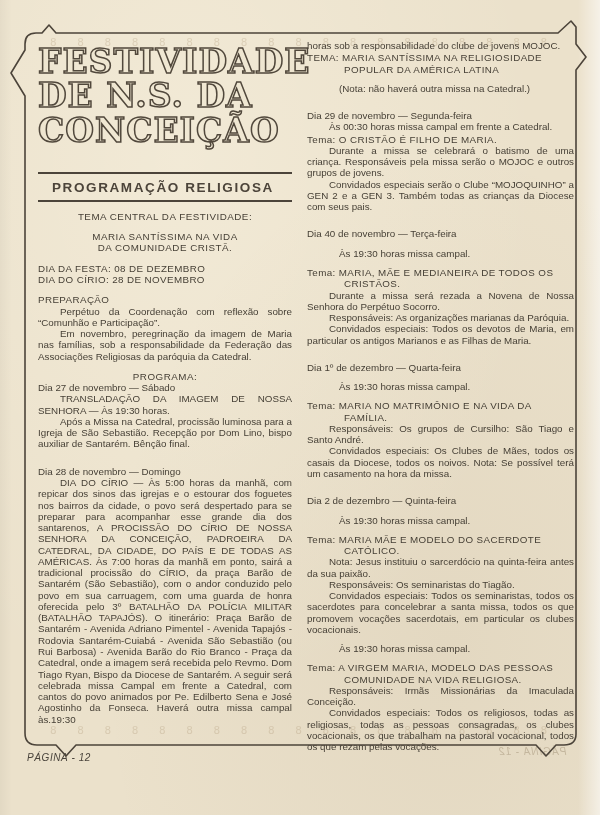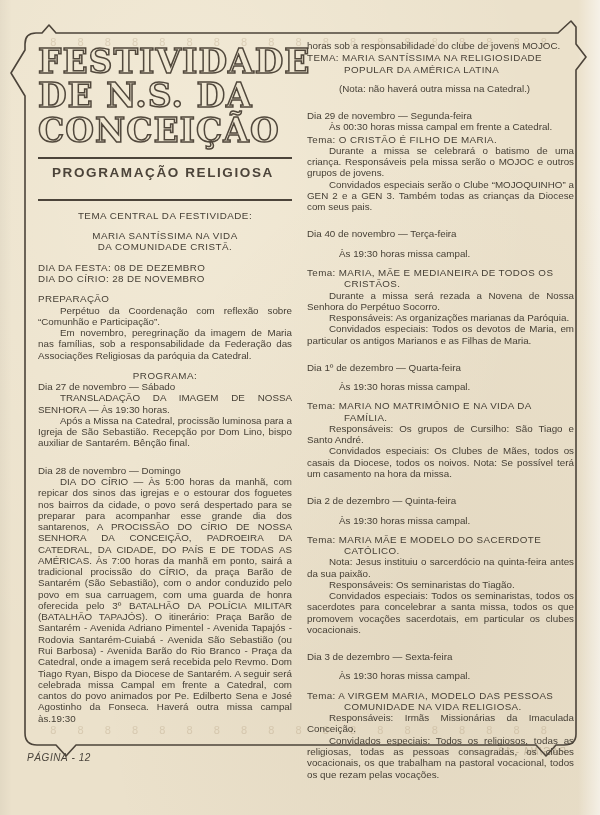--- a/index.html
+++ b/index.html
@@ -30,22 +30,22 @@
   #col-left{width:254px;}
   #col-right{width:267px;}
   
   #title{margin:5px 0 0 0;font-family:"DejaVu Serif","Liberation Serif",serif;
          font-weight:bold;font-size:33px;line-height:1.04;letter-spacing:1px;
          color:#51483c;}
   @supports (-webkit-text-stroke: 1px black){
     #title{color:rgba(235,225,203,0.15);-webkit-text-stroke:1.5px #51483c;}
   }
   #title span{display:block;}
-  #subtitle-box{margin-top:9px;border-top:2px solid #4c443a;border-bottom:2px solid #4c443a;
-         padding:4px 0 18px 14px;}
+  #subtitle-box{margin-top:24px;border-top:2px solid #4c443a;border-bottom:2px solid #4c443a;
+         padding:4px 0 4px 14px;}
   #subtitle{font-weight:bold;font-size:13.5px;letter-spacing:1.6px;color:#4c443a;
          font-family:"Liberation Sans",sans-serif;}
   
   .blk{font-size:9.8px;line-height:1.15;}
   .c{text-align:center;white-space:pre-line;letter-spacing:0.5px;margin-top:9px;}
   .h{white-space:pre-line;letter-spacing:0.4px;margin-top:9px;}
   .p{text-align:justify;text-indent:22px;margin:0;}
   .pn{text-align:justify;margin:0;}
   .day{margin-top:16px;}
   .tema{padding-left:37px;text-indent:-37px;letter-spacing:0.4px;margin-top:1px;}
@@ -110,21 +110,20 @@
         <div class="blk ind">Às 19:30 horas missa campal.</div>
         <div class="blk tema">Tema: MARIA NO MATRIMÔNIO E NA VIDA DA FAMÍLIA.</div>
         <div class="blk p">Responsáveis: Os grupos de Cursilho: São Tiago e Santo André.</div>
         <div class="blk p">Convidados especiais: Os Clubes de Mães, todos os casais da Diocese, todos os noivos. Nota: Se possível terá um casamento na hora da missa.</div>
         <div class="blk day">Dia 2 de dezembro — Quinta-feira</div>
         <div class="blk ind">Às 19:30 horas missa campal.</div>
         <div class="blk tema">Tema: MARIA MÃE E MODELO DO SACERDOTE CATÓLICO.</div>
         <div class="blk p">Nota: Jesus instituiu o sarcerdócio na quinta-feira antes da sua paixão.</div>
         <div class="blk p">Responsáveis: Os seminaristas do Tiagão.</div>
         <div class="blk p">Convidados especiais: Todos os seminaristas, todos os sacerdotes para concelebrar a santa missa, todos os que promovem vocações sacerdotais, em particular os clubes vocacionais.</div>
-        <div class="blk day">Dia 3 de dezembro — Sexta-feira</div>
         <div class="blk ind">Às 19:30 horas missa campal.</div>
         <div class="blk tema">Tema: A VIRGEM MARIA, MODELO DAS PESSOAS COMUNIDADE NA VIDA RELIGIOSA.</div>
         <div class="blk p">Responsáveis: Irmãs Missionárias da Imaculada Conceição.</div>
         <div class="blk p">Convidados especiais: Todos os religiosos, todas as religiosas, todas as pessoas consagradas, os clubes vocacionais, os que trabalham na pastoral vocacional, todos os que rezam pelas vocações.</div>
       </div>
   </div>
 
   <div id="footer">PÁGINA - 12</div>
 
 </div>

